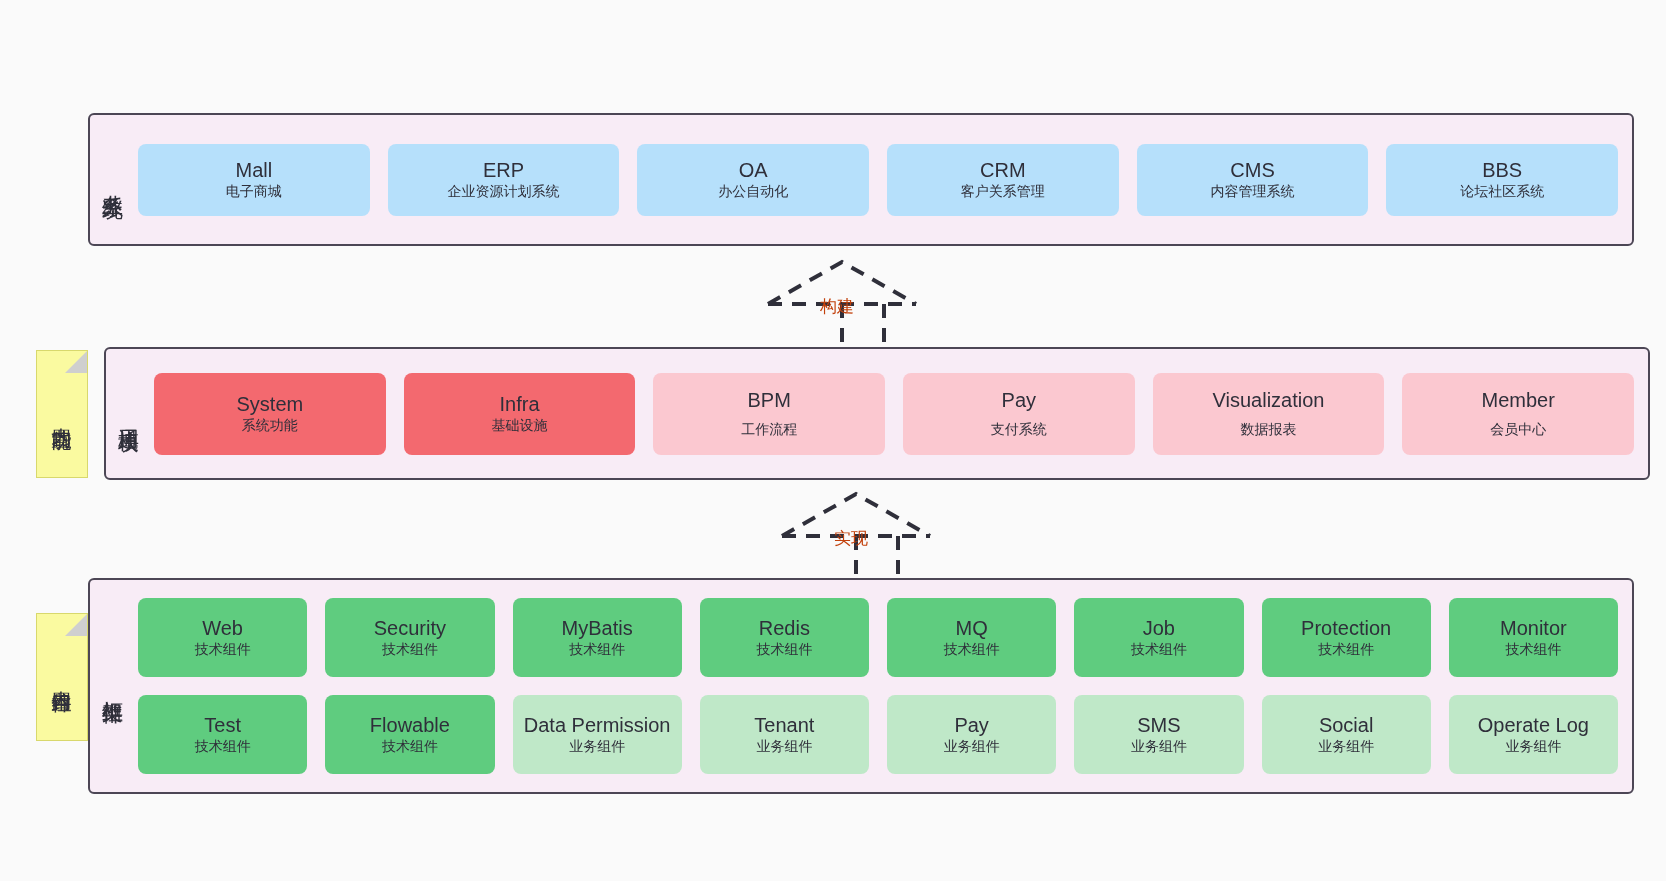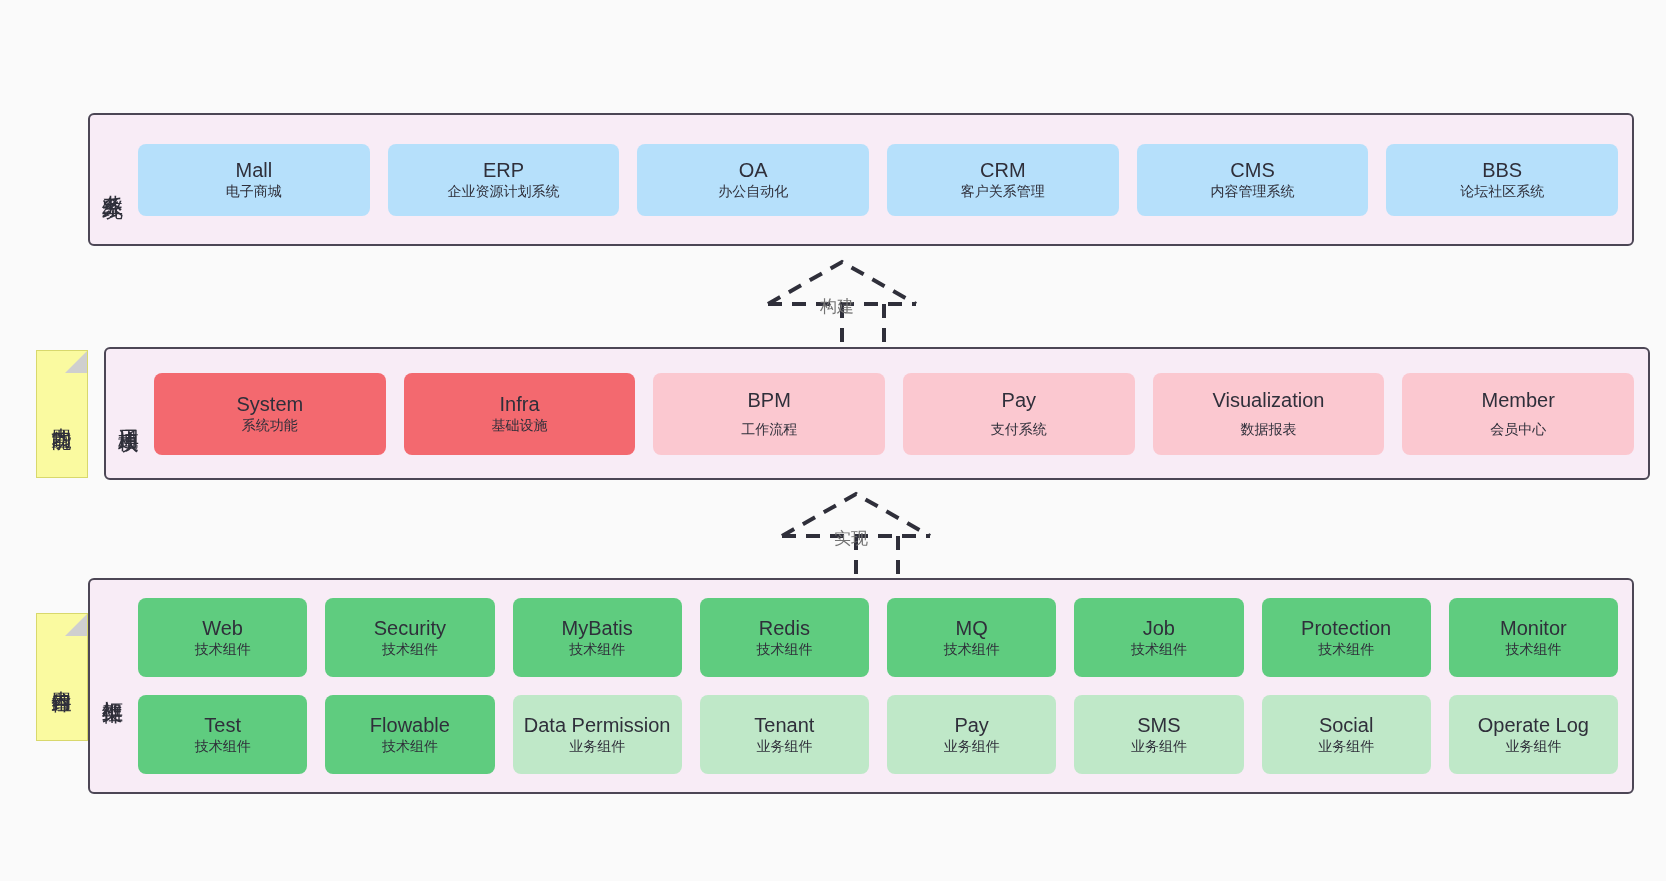--- a/index.html
+++ b/index.html
@@ -136,21 +136,21 @@
 
   
   .arrow {
     position: absolute;
     pointer-events: none;
   }
   .arrow svg { display: block; overflow: visible; }
   .arrow-label {
     position: absolute;
     font-size: 17px;
-    color: #737373;
+    color: #c2410c;
     background: transparent;
     white-space: nowrap;
     user-select: none;
   }
   #arrow-build  { left: 752px; top: 258px; width: 180px; height: 84px; }
   #arrow-build .arrow-label  { left: 68px; top: 37px; }
   #arrow-impl   { left: 766px; top: 490px; width: 180px; height: 84px; }
   #arrow-impl  .arrow-label  { left: 68px; top: 37px; }
 </style>
 </head>

